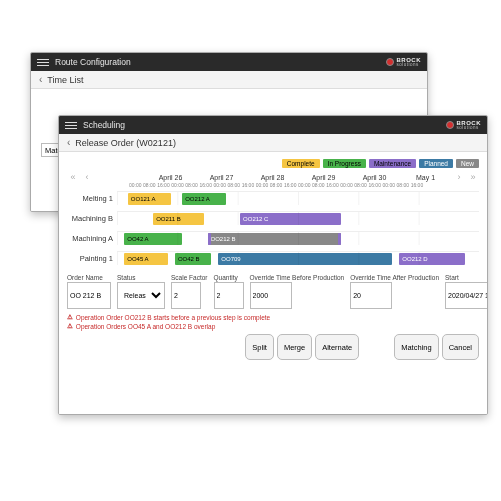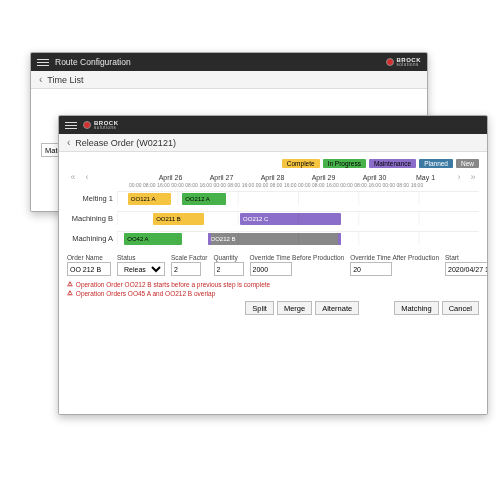--- a/index.html
+++ b/index.html
@@ -88,29 +88,29 @@
     height: calc(100% - 36px);
   }
   input.select-like, select {
     height: 14px;
     border:1px solid #bbb;
     padding: 0 3px;
     font-size:7.5px;
     background:#fff;
   }
   .iconbtn, .btn {
-    height:14px;
+    height:26px;
     border:1px solid #bbb;
     background:#f3f3f3;
     font-size:7.5px;
     padding: 0 6px;
     display:inline-flex;
     align-items:center;
     justify-content:center;
-    border-radius:0;
+    border-radius:5px;
     cursor:pointer;
   }
   .iconbtn { width:14px; padding:0; }
   .spacer { flex:1; }
 
   
   .sched-body {
     background:#fff;
     height: calc(100% - 36px);
     padding: 5px 8px 2px 8px;
@@ -193,21 +193,21 @@
 
   .form-row {
     display:flex;
     gap:6px;
     padding:6px 0 3px 0;
     align-items:flex-end;
     flex-wrap:nowrap;
   }
   .field { display:flex; flex-direction:column; gap:1px;}
   .field label { font-size:6.5px; color:#444; white-space:nowrap;}
-  .field input, .field select { font-size:7px; height:14px; border:1px solid #bbb; padding:0 2px;}
+  .field input, .field select { font-size:7px; height:27px; border:1px solid #bbb; padding:0 2px;}
 
   .warnings { padding:1px 0; display:flex; flex-direction:column; gap:1px;}
   .warn { color: var(--red); font-size:6.5px; display:flex; align-items:center; gap:3px;}
   .warn .tri { font-weight:bold; }
 
   .actions {
     display:flex;
     gap:5px;
     justify-content:flex-end;
     align-items:center;
@@ -248,20 +248,21 @@
   </div>
 </div>
 
 <div class="window sched">
   <div class="titlebar">
     <div class="hamburger">
         <span></span>
         <span></span>
         <span></span>
       </div>
+    <div class="title">Scheduling</div>
     <div class="brand">
       <span class="logo-dot"></span>
       <span class="brand-text">
         <div class="b1">BROCK</div>
         <div class="b2">solutions</div>
       </span>
     </div>
   </div>
   <div class="subbar">
     <span class="chev">‹</span>
@@ -341,20 +342,29 @@
           </div>
           <div class="row">
             <div class="label">Machining A</div>
             <div class="track">
               <div class="bar" style="left: 2%; width: 16%; background: rgb(72, 178, 74);">OO42 A</div>
               <div class="bar" style="left: 25%; width: 37%; background: rgb(136, 136, 136); color: rgb(255, 255, 255);">OO212 B</div>
               <div class="cap-l" style="left: 25%;"></div>
               <div class="cap-r" style="left: calc(62% - 3px);"></div>
             </div>
           </div>
+          <div class="row">
+            <div class="label">Painting 1</div>
+            <div class="track">
+              <div class="bar" style="left: 2%; width: 12%; background: rgb(245, 197, 66);">OO45 A</div>
+              <div class="bar" style="left: 16%; width: 10%; background: rgb(72, 178, 74);">OO42 B</div>
+              <div class="bar" style="left: 28%; width: 48%; background: rgb(60, 122, 164); color: rgb(255, 255, 255);">OO709</div>
+              <div class="bar" style="left: 78%; width: 18%; background: rgb(139, 110, 201); color: rgb(255, 255, 255);">OO212 D</div>
+            </div>
+          </div>
         </div>
     </div>
 
     <div class="form-row">
       <div class="field">
         <label>Order Name</label>
         <input style="width: 44px;" value="OO 212 B">
       </div>
       <div class="field">
         <label>Status</label>

